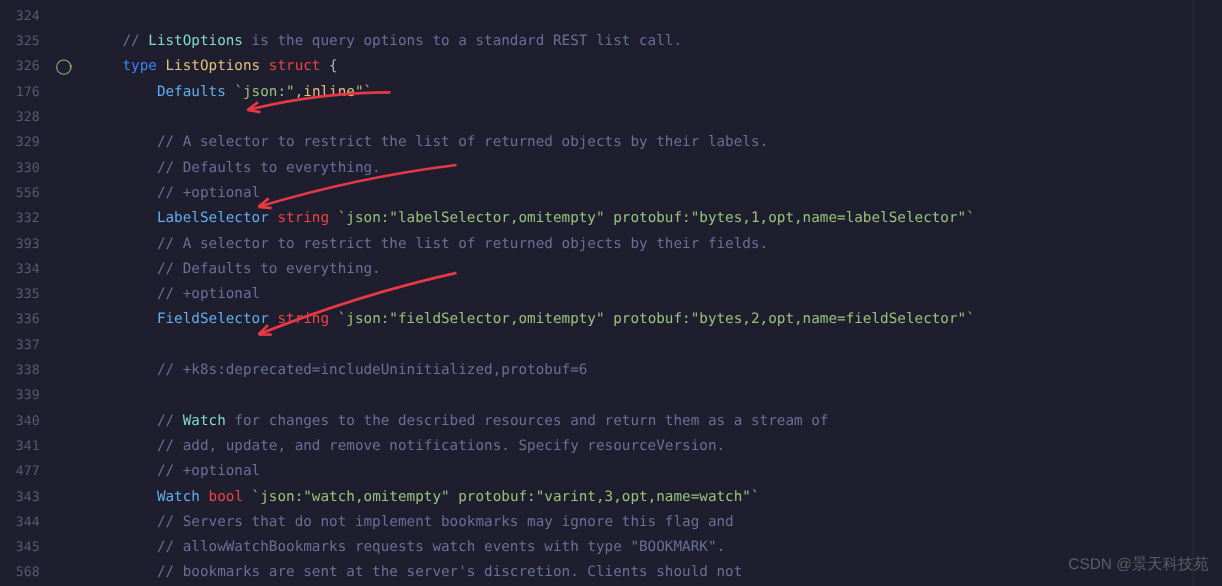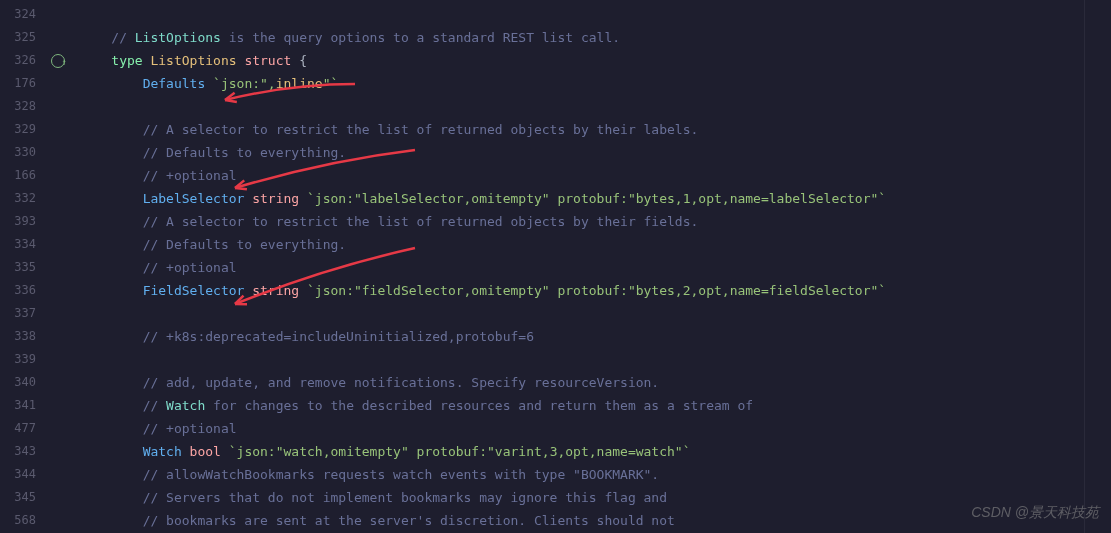--- a/index.html
+++ b/index.html
@@ -67,22 +67,22 @@
       padding: 3px 0 3px 10px;
       position: relative;
     }
     .code-line {
       height: 23px;
       line-height: 23px;
       white-space: pre;
       position: relative;
     }
     .c-comment { color: #697098; }
-    .c-keyword { color: #86efac; text-align: right; }
-    .c-keyword2 { color: #fca5a5; }
+    .c-keyword { color: #3b82f6; text-align: right; }
+    .c-keyword2 { color: #ef4444; }
     .c-type { color: #61afef; }
     .c-string { color: #98c379; }
     .c-field { color: #e5c07b; }
     .c-bracket { color: #abb2bf; }
     .c-highlight { color: #7fdbca; font-weight: 500; }
     .arrow {
       position: absolute;
       pointer-events: none;
       z-index: 10;
     }
@@ -98,36 +98,35 @@
       background: #2a2a3a;
     }
     .watermark {
       position: absolute;
       bottom: 8px;
       right: 12px;
       color: #888;
       font-size: 14px;
       font-family: sans-serif;
       opacity: 0.6;
-      font-style: italic;
     }
   </style>
 </head>
 <body>
 
 <div class="editor">
   <div class="gutter" id="gutter">
       <div class="gutter-line">324</div>
       <div class="gutter-line">325</div>
       <div class="gutter-line">326</div>
       <div class="gutter-line">176</div>
       <div class="gutter-line">328</div>
       <div class="gutter-line">329</div>
       <div class="gutter-line">330</div>
-      <div class="gutter-line">166</div>
+      <div class="gutter-line">556</div>
       <div class="gutter-line">332</div>
       <div class="gutter-line">393</div>
       <div class="gutter-line">334</div>
       <div class="gutter-line">335</div>
       <div class="gutter-line">336</div>
       <div class="gutter-line">337</div>
       <div class="gutter-line">338</div>
       <div class="gutter-line">339</div>
       <div class="gutter-line">340</div>
       <div class="gutter-line">341</div>
@@ -174,26 +173,26 @@
       <div class="code-line"><span>        </span><span class="c-comment">// Defaults to everything.</span></div>
       <div class="code-line"><span>        </span><span class="c-comment">// +optional</span></div>
       <div class="code-line"><span>        </span><span class="c-type">LabelSelector</span><span> </span><span class="c-keyword2">string</span><span> </span><span class="c-string">`json:"labelSelector,omitempty" protobuf:"bytes,1,opt,name=labelSelector"`</span></div>
       <div class="code-line"><span>        </span><span class="c-comment">// A selector to restrict the list of returned objects by their fields.</span></div>
       <div class="code-line"><span>        </span><span class="c-comment">// Defaults to everything.</span></div>
       <div class="code-line"><span>        </span><span class="c-comment">// +optional</span></div>
       <div class="code-line"><span>        </span><span class="c-type">FieldSelector</span><span> </span><span class="c-keyword2">string</span><span> </span><span class="c-string">`json:"fieldSelector,omitempty" protobuf:"bytes,2,opt,name=fieldSelector"`</span></div>
       <div class="code-line"></div>
       <div class="code-line"><span>        </span><span class="c-comment">// +k8s:deprecated=includeUninitialized,protobuf=6</span></div>
       <div class="code-line"></div>
+      <div class="code-line"><span>        </span><span class="c-comment">// </span><span class="c-highlight">Watch</span><span class="c-comment"> for changes to the described resources and return them as a stream of</span></div>
       <div class="code-line"><span>        </span><span class="c-comment">// add, update, and remove notifications. Specify resourceVersion.</span></div>
-      <div class="code-line"><span>        </span><span class="c-comment">// </span><span class="c-highlight">Watch</span><span class="c-comment"> for changes to the described resources and return them as a stream of</span></div>
       <div class="code-line"><span>        </span><span class="c-comment">// +optional</span></div>
       <div class="code-line"><span>        </span><span class="c-type">Watch</span><span> </span><span class="c-keyword2">bool</span><span> </span><span class="c-string">`json:"watch,omitempty" protobuf:"varint,3,opt,name=watch"`</span></div>
+      <div class="code-line"><span>        </span><span class="c-comment">// Servers that do not implement bookmarks may ignore this flag and</span></div>
       <div class="code-line"><span>        </span><span class="c-comment">// allowWatchBookmarks requests watch events with type "BOOKMARK".</span></div>
-      <div class="code-line"><span>        </span><span class="c-comment">// Servers that do not implement bookmarks may ignore this flag and</span></div>
       <div class="code-line"><span>        </span><span class="c-comment">// bookmarks are sent at the server's discretion. Clients should not</span></div>
       <div class="arrow" style="left: 155px; top: 84px;"><svg width="130" height="18">
           <path d="M 130 0 Q 65 0 0 16" stroke="#e63946" stroke-width="2.5" fill="none"></path>
           <path d="M 0 16 L 9.61542634167176 8.820614492320058 M 0 16 L 11.849307968326157 17.89575860060353" stroke="#e63946" stroke-width="2.5" fill="none"></path>
         </svg></div>
       <div class="arrow" style="left: 165px; top: 150px;"><svg width="180" height="40">
           <path d="M 180 0 Q 90 11 0 38" stroke="#e63946" stroke-width="2.5" fill="none"></path>
           <path d="M 0 38 L 9.243814717016914 30.348079360221938 M 0 38 L 11.92937961133232 39.2999623412733" stroke="#e63946" stroke-width="2.5" fill="none"></path>
         </svg></div>
       <div class="arrow" style="left: 165px; top: 248px;"><svg width="180" height="58">

